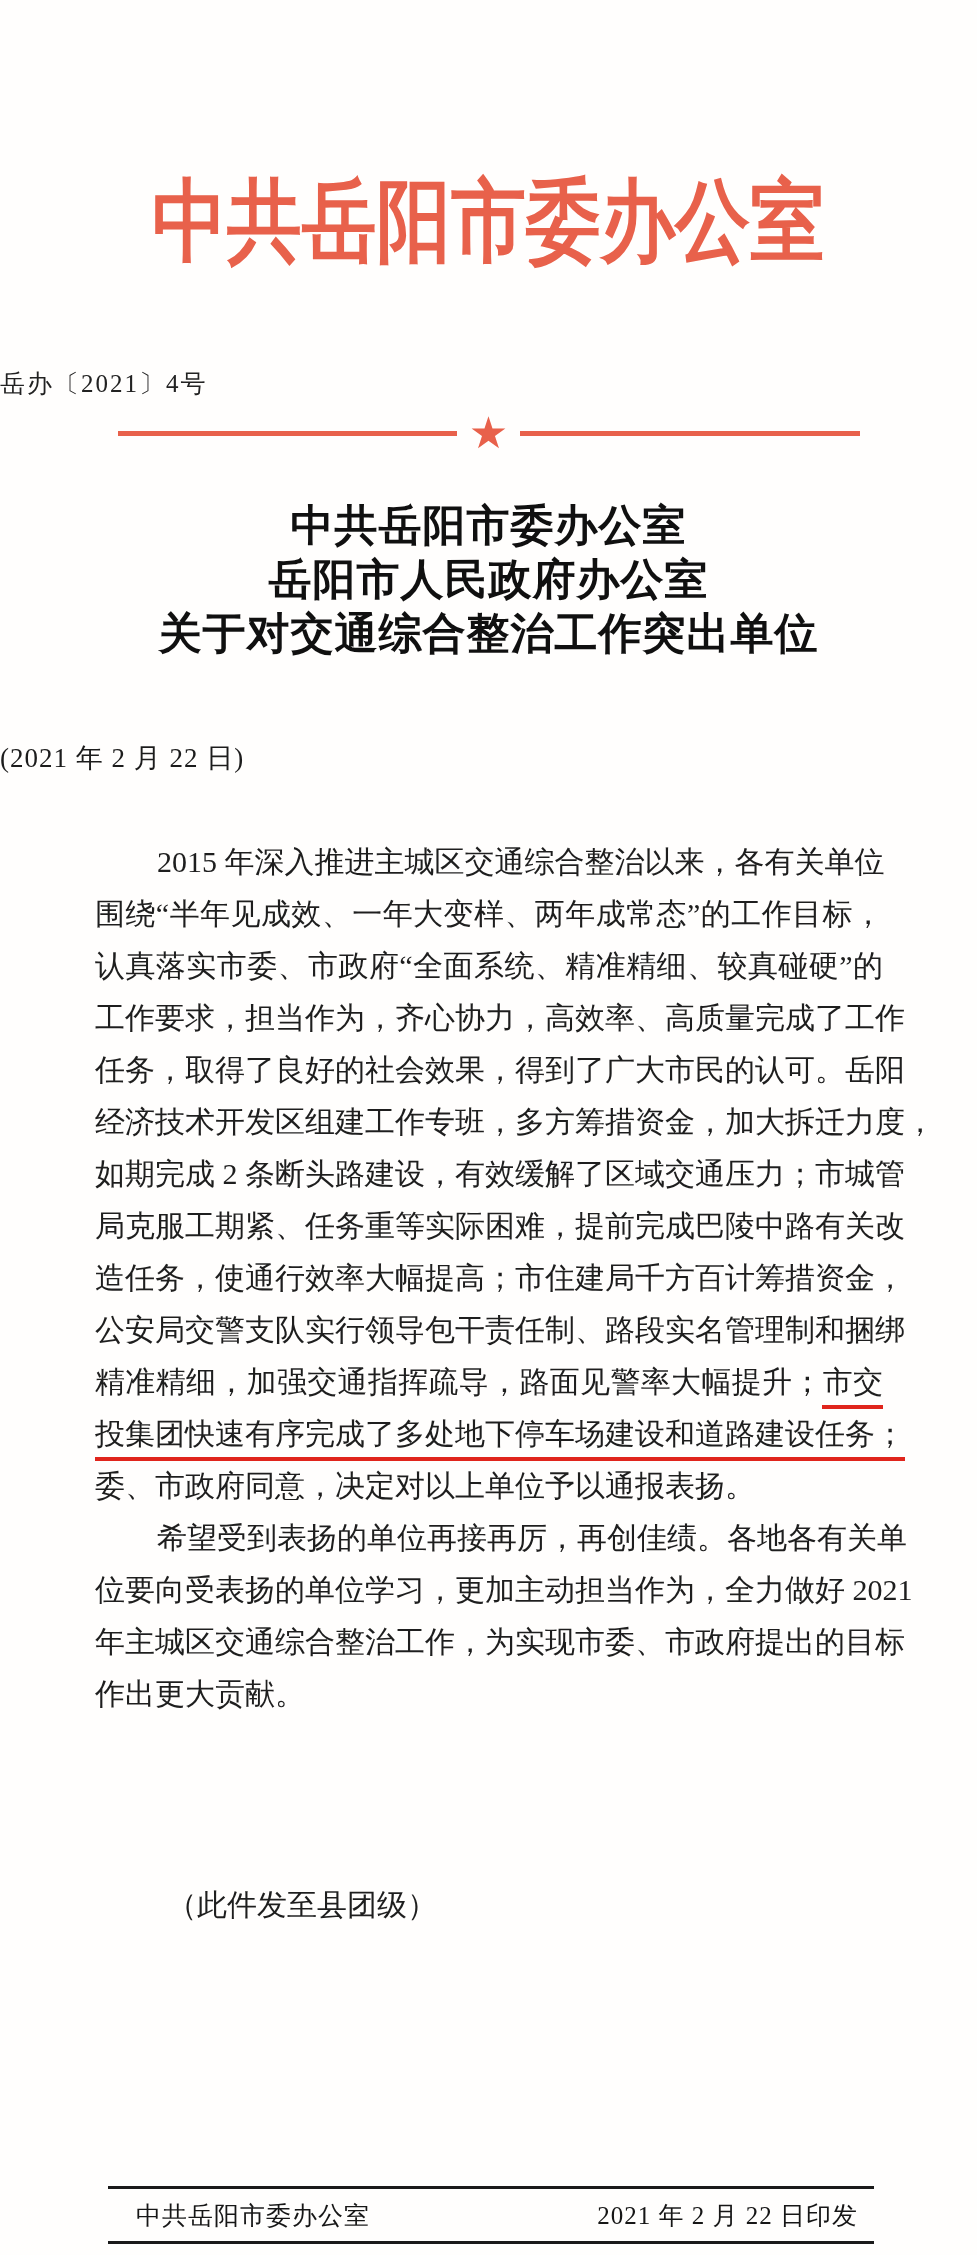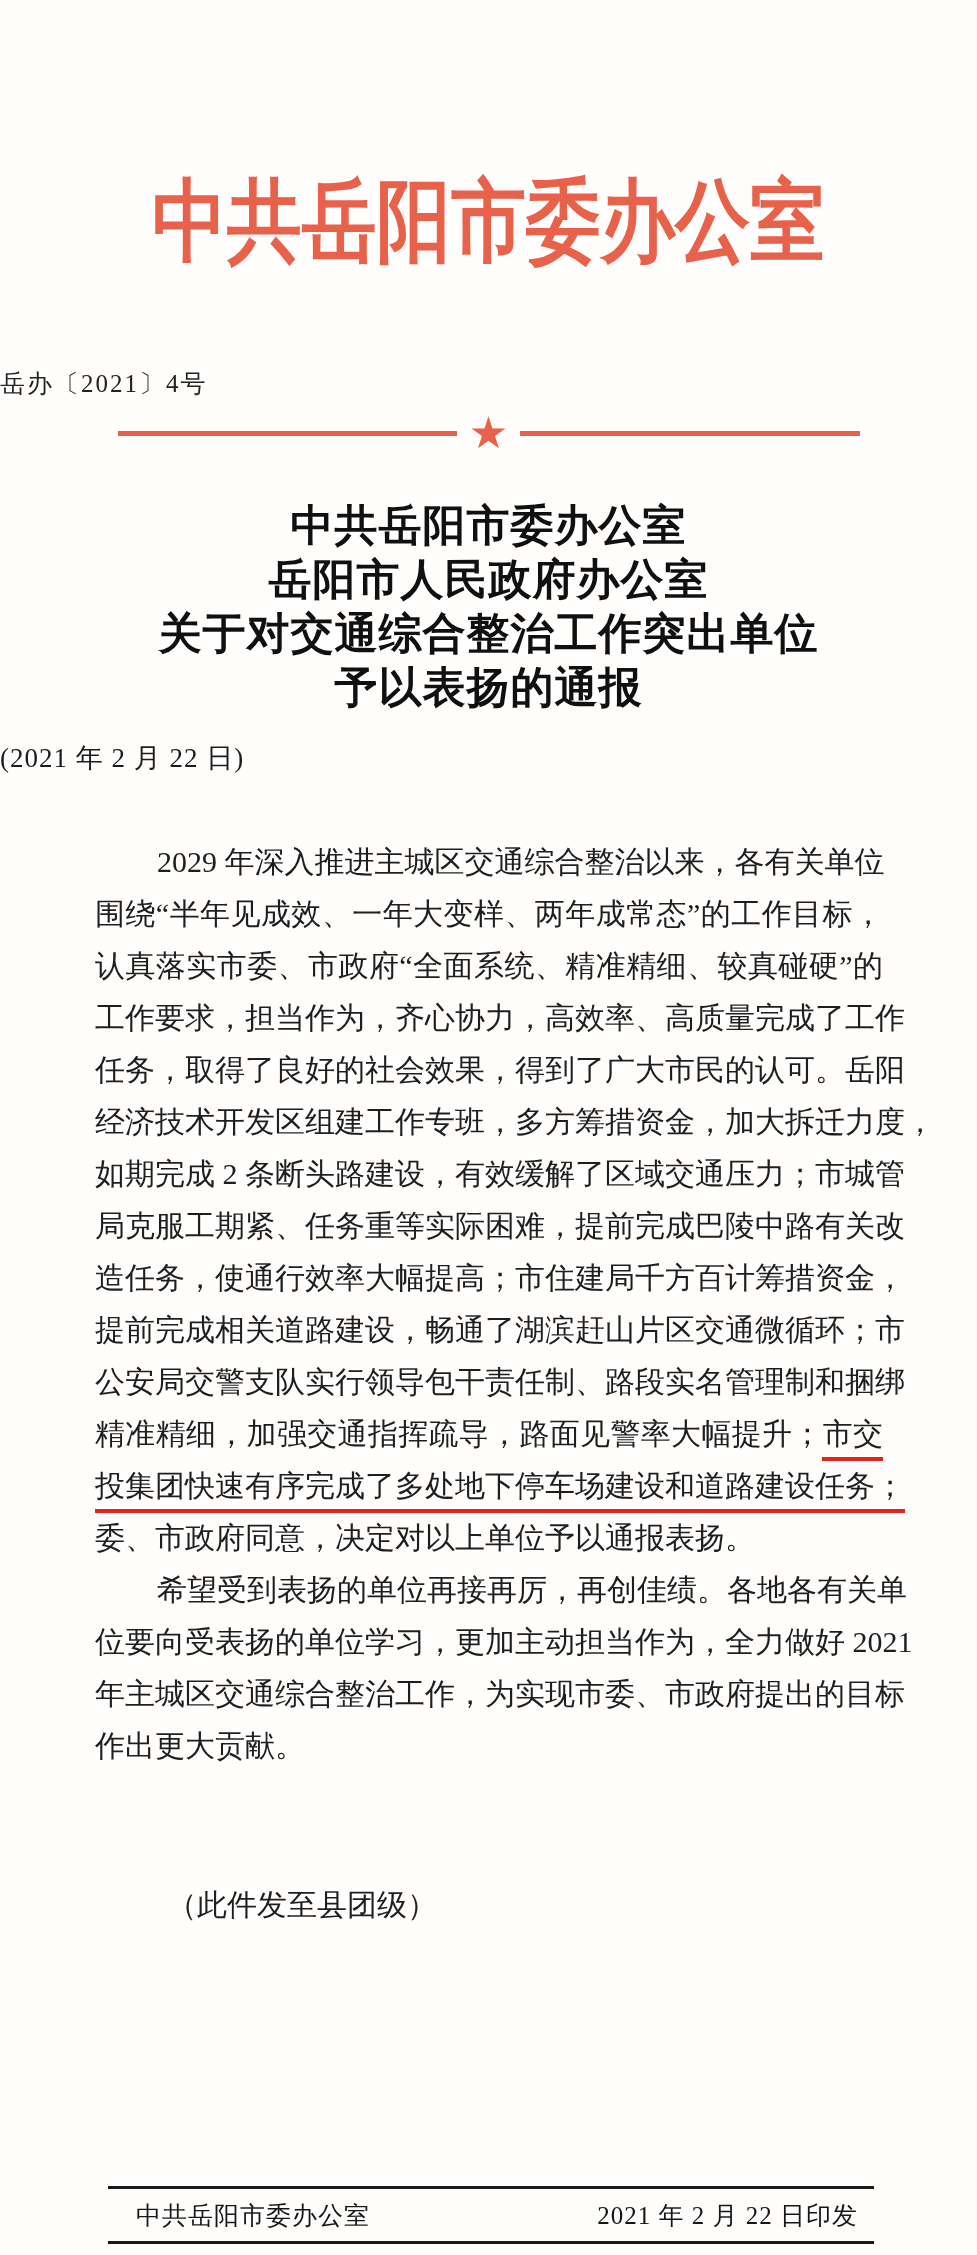--- a/index.html
+++ b/index.html
@@ -135,36 +135,34 @@
   <div class="separator">
     <div class="rule"></div>
     <div class="star">★</div>
     <div class="rule"></div>
   </div>
 
   <div class="doc-title">
     <div>中共岳阳市委办公室</div>
     <div>岳阳市人民政府办公室</div>
     <div>关于对交通综合整治工作突出单位</div>
-    <div>予以表扬的通报</div>
   </div>
 
   <div class="doc-date">(2021 年 2 月 22 日)</div>
 
   <div class="body-text">
-    <div class="body-line indent"><span>2029 年深入推进主城区交通综合整治以来，各有关单位</span><span class="red-underline"></span></div>
+    <div class="body-line indent"><span>2015 年深入推进主城区交通综合整治以来，各有关单位</span><span class="red-underline"></span></div>
     <div class="body-line"><span>围绕“半年见成效、一年大变样、两年成常态”的工作目标，</span><span class="red-underline"></span></div>
     <div class="body-line"><span>认真落实市委、市政府“全面系统、精准精细、较真碰硬”的</span><span class="red-underline"></span></div>
     <div class="body-line"><span>工作要求，担当作为，齐心协力，高效率、高质量完成了工作</span><span class="red-underline"></span></div>
     <div class="body-line"><span>任务，取得了良好的社会效果，得到了广大市民的认可。岳阳</span><span class="red-underline"></span></div>
     <div class="body-line"><span>经济技术开发区组建工作专班，多方筹措资金，加大拆迁力度，</span><span class="red-underline"></span></div>
     <div class="body-line"><span>如期完成 2 条断头路建设，有效缓解了区域交通压力；市城管</span><span class="red-underline"></span></div>
     <div class="body-line"><span>局克服工期紧、任务重等实际困难，提前完成巴陵中路有关改</span><span class="red-underline"></span></div>
     <div class="body-line"><span>造任务，使通行效率大幅提高；市住建局千方百计筹措资金，</span><span class="red-underline"></span></div>
-    <div class="body-line"><span>提前完成相关道路建设，畅通了湖滨赶山片区交通微循环；市</span><span class="red-underline"></span></div>
     <div class="body-line"><span>公安局交警支队实行领导包干责任制、路段实名管理制和捆绑</span><span class="red-underline"></span></div>
     <div class="body-line"><span>精准精细，加强交通指挥疏导，路面见警率大幅提升；</span><span class="red-underline">市交</span></div>
     <div class="body-line"><span></span><span class="red-underline">投集团快速有序完成了多处地下停车场建设和道路建设任务；</span></div>
     <div class="body-line par-end"><span>委、市政府同意，决定对以上单位予以通报表扬。</span><span class="red-underline"></span></div>
     <div class="body-line indent"><span>希望受到表扬的单位再接再厉，再创佳绩。各地各有关单</span><span class="red-underline"></span></div>
     <div class="body-line"><span>位要向受表扬的单位学习，更加主动担当作为，全力做好 2021</span><span class="red-underline"></span></div>
     <div class="body-line"><span>年主城区交通综合整治工作，为实现市委、市政府提出的目标</span><span class="red-underline"></span></div>
     <div class="body-line par-end"><span>作出更大贡献。</span><span class="red-underline"></span></div>
   </div>
 

